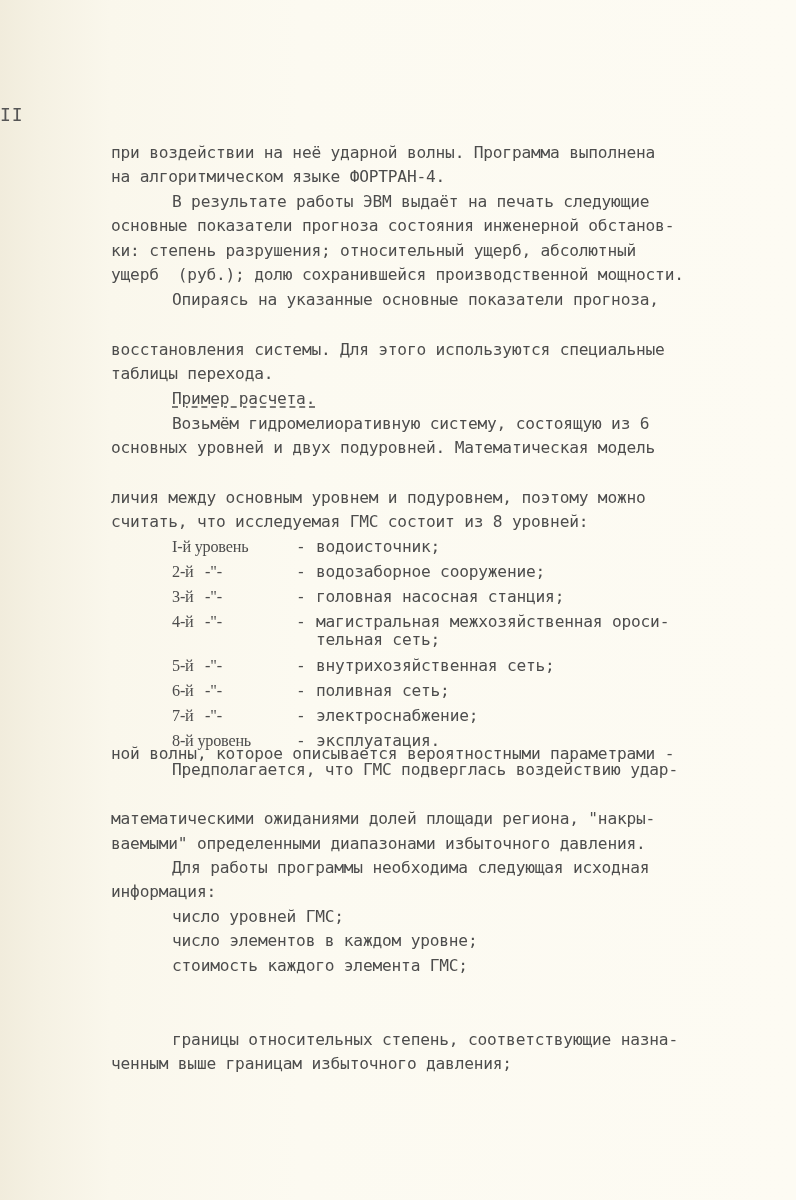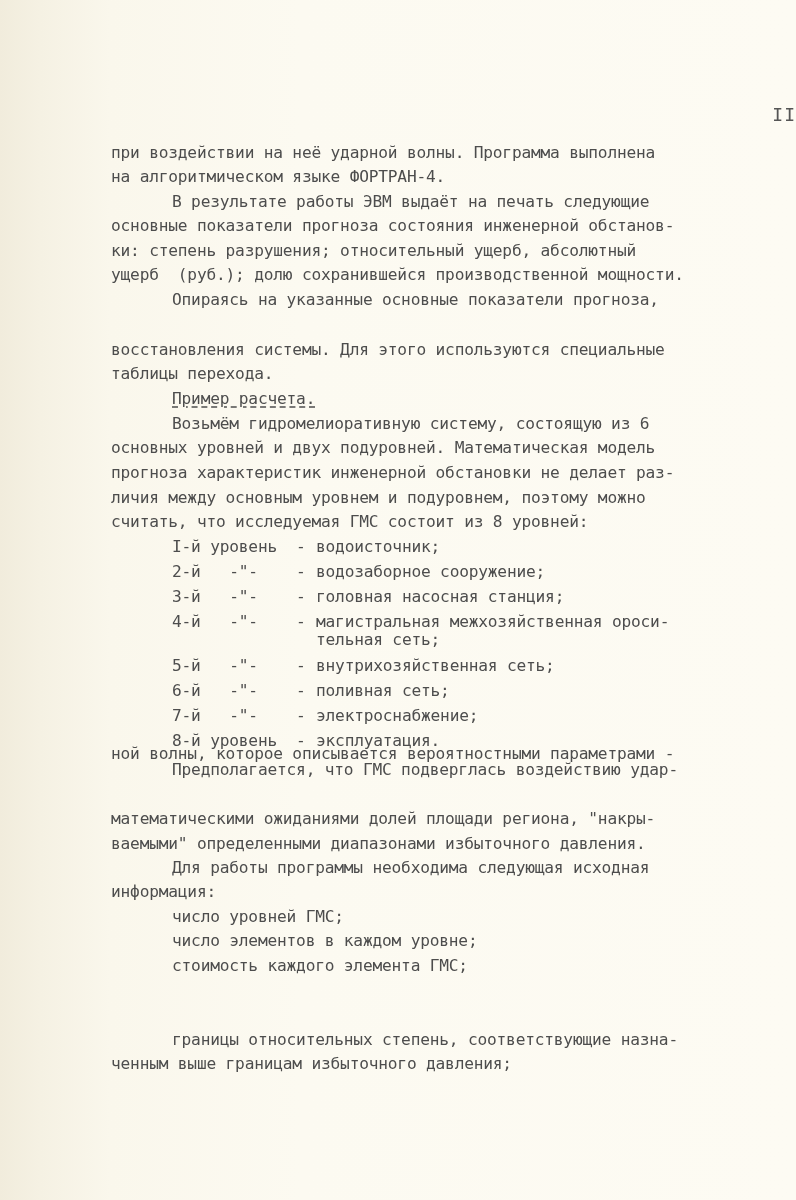--- a/index.html
+++ b/index.html
@@ -20,36 +20,36 @@
       left: 0; top: 0;
       width: 796px;
       height: 1200px;
       background: linear-gradient(to right, #f1ecdc 0px, #f5f1e3 40px, #faf7ec 110px, #fcfaf1 300px, #fdfbf3 796px);
     }
     .page-number {
       position: absolute;
       top: 104px;
       left: 0;
       width: 796px;
-      text-align: right;
+      text-align: left;
       font-size: 18px;
       letter-spacing: 1px;
       color: #555;
     }
     .line {
       position: absolute;
       left: 111px;
       font-size: 16.2px;
       line-height: 20px;
       white-space: pre;
       letter-spacing: -0.2px;
       color: #4d4d4d;
     }
     .indent { left: 172px; }
-    .list-num { left: 172px; }
+    .list-num { left: 172px; font-family: Liberation Serif, serif; }
     .list-dash { left: 296px; }
     .list-cont { left: 316px; }
     .underline {
       text-decoration: underline;
       text-decoration-style: dashed;
       text-underline-offset: 3px;
     }
   </style>
 </head>
 <body>
@@ -67,21 +67,20 @@
   <div class="line" style="top:265px">ущерб  (руб.); долю сохранившейся производственной мощности.</div>
 
   <div class="line indent" style="top:290px">Опираясь на указанные основные показатели прогноза,</div>
   <div class="line" style="top:340px">восстановления системы. Для этого используются специальные</div>
   <div class="line" style="top:364px">таблицы перехода.</div>
 
   <div class="line indent underline" style="top:389px">Пример расчета.</div>
 
   <div class="line indent" style="top:414px">Возьмём гидромелиоративную систему, состоящую из 6</div>
   <div class="line" style="top:438px">основных уровней и двух подуровней. Математическая модель</div>
-  <div class="line" style="top:463px">прогноза характеристик инженерной обстановки не делает раз-</div>
   <div class="line" style="top:488px">личия между основным уровнем и подуровнем, поэтому можно</div>
   <div class="line" style="top:512px">считать, что исследуемая ГМС состоит из 8 уровней:</div>
 
   <div class="line list-num" style="top:537px">I-й уровень</div>
   <div class="line list-dash" style="top:537px">-</div>
   <div class="line list-cont" style="top:537px">водоисточник;</div>
 
   <div class="line list-num" style="top:562px">2-й   -"-</div>
   <div class="line list-dash" style="top:562px">-</div>
   <div class="line list-cont" style="top:562px">водозаборное сооружение;</div>

